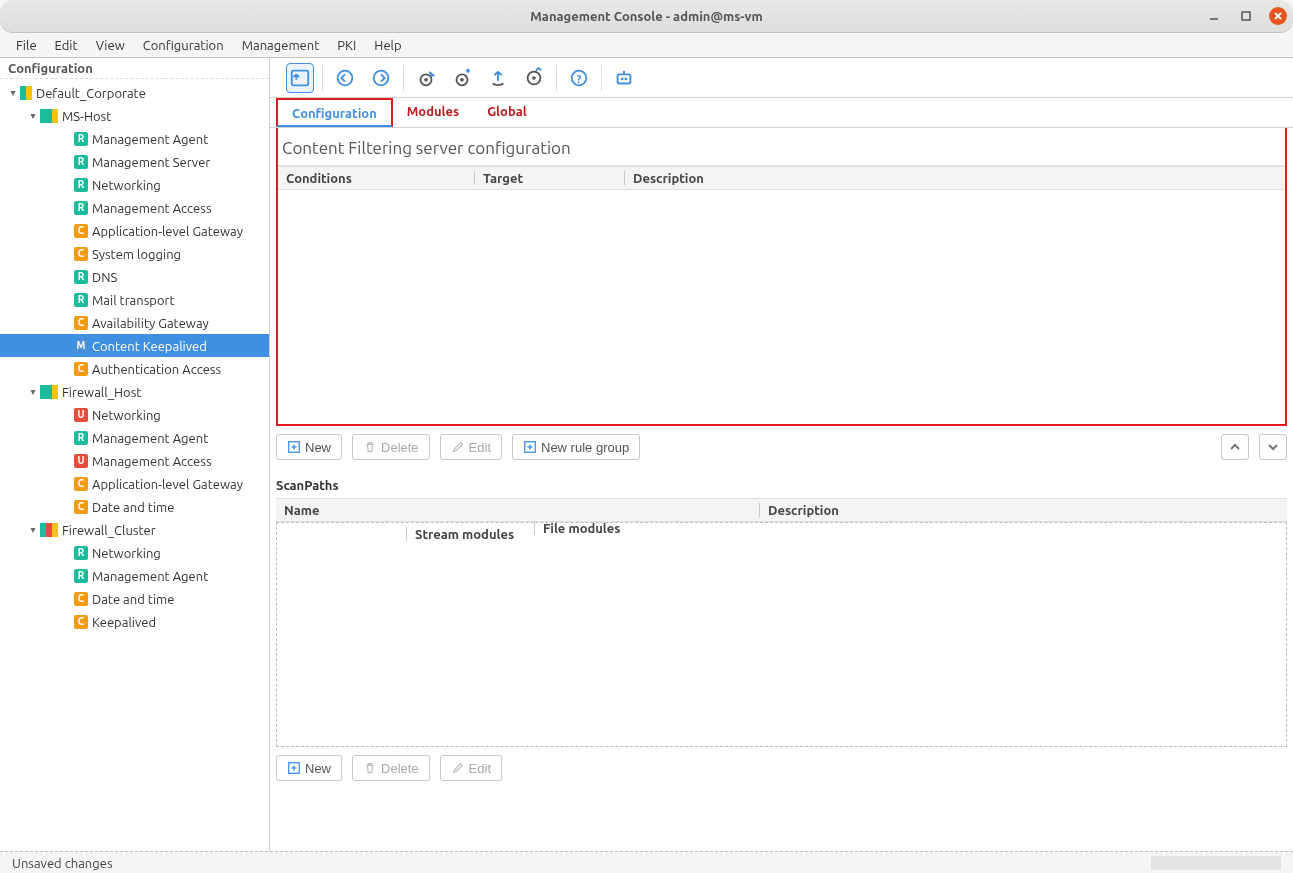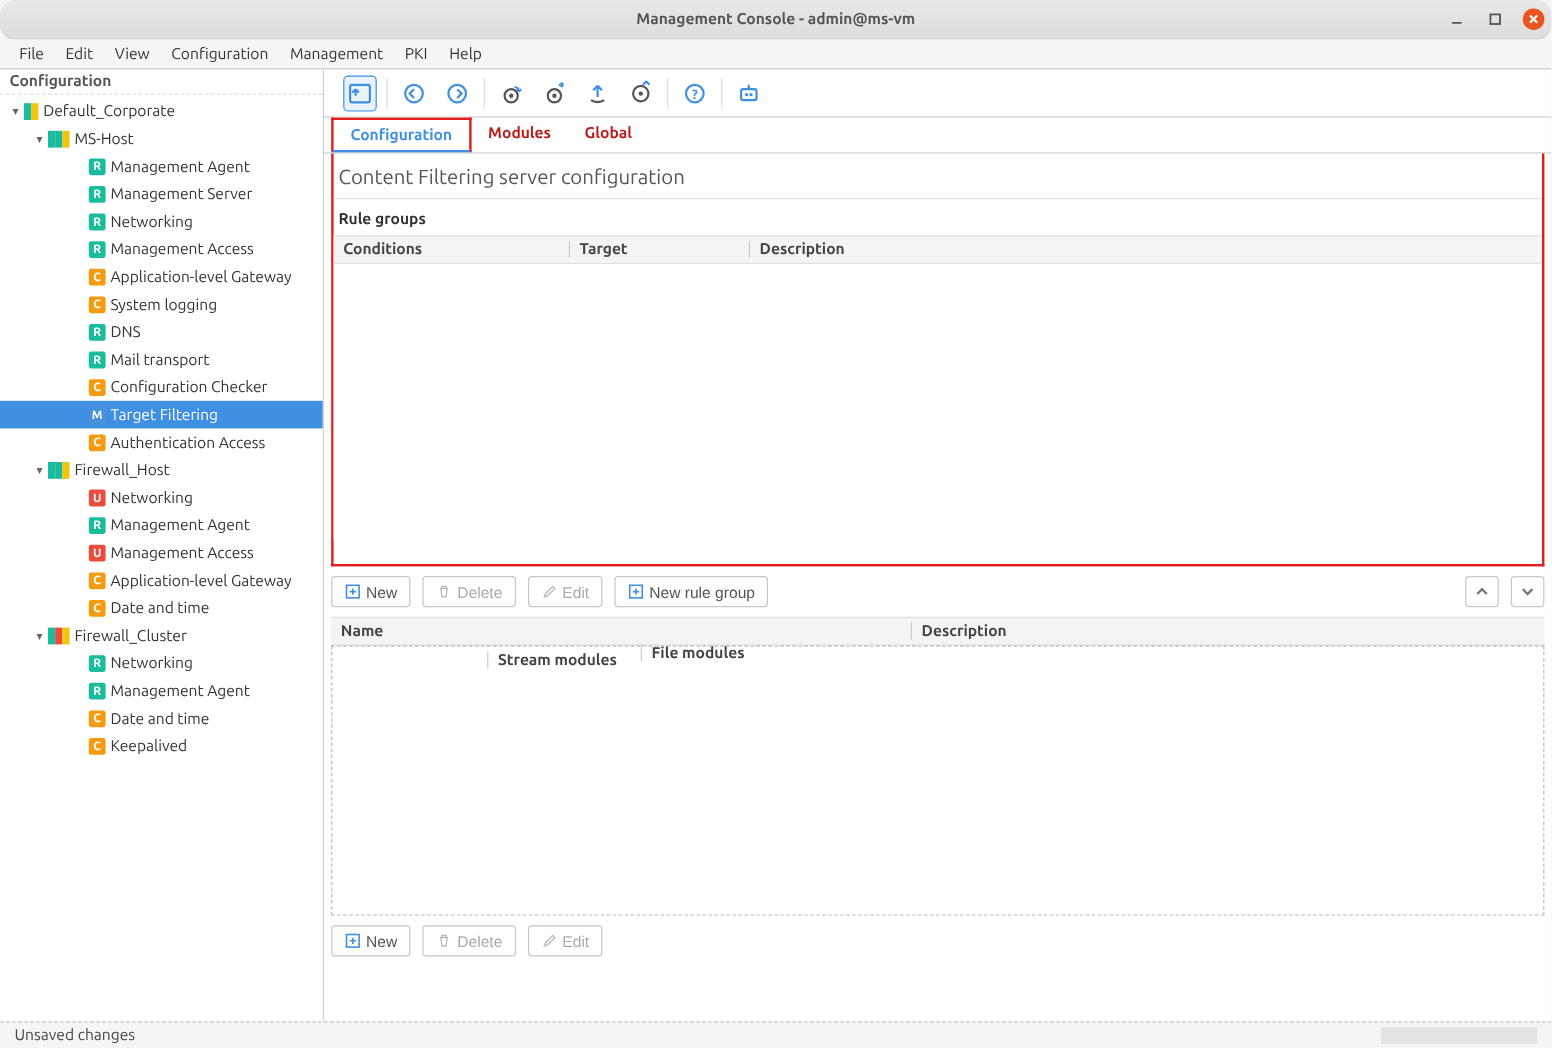--- a/index.html
+++ b/index.html
@@ -110,21 +110,21 @@
     color:#3f8fe2;
     border:2px solid #e41b1b;
     border-bottom:2px solid #3f8fe2;
     background:#fff;
     position:relative;
   }
   .redframe {
     border:2px solid #e41b1b;
     border-top:none;
     margin: 0 6px;
-    padding-bottom:20px;
+    padding-bottom:4px;
   }
   .section-title {
     font-size:17px; color:#555;
     padding: 10px 4px 8px 4px;
     border-bottom:1px solid #e5e5e5;
   }
   .sub-title { font-weight:bold; padding:10px 4px 6px 4px; color:#333; }
   .grid-head {
     display:flex;
     background:#f4f4f4;
@@ -261,27 +261,27 @@
         <div class="tree-row" style="padding-left: 46px;">
           <span class="tw"></span>
           <span class="tw"></span>
           <span class="badge b-R">R</span>
           <span>Mail transport</span>
         </div>
         <div class="tree-row" style="padding-left: 46px;">
           <span class="tw"></span>
           <span class="tw"></span>
           <span class="badge b-C">C</span>
-          <span>Configuration Checker</span>
+          <span>Availability Gateway</span>
         </div>
         <div class="tree-row sel" style="padding-left: 46px;">
           <span class="tw"></span>
           <span class="tw"></span>
           <span class="badge b-M">M</span>
-          <span>Target Filtering</span>
+          <span>Content Keepalived</span>
         </div>
         <div class="tree-row" style="padding-left: 46px;">
           <span class="tw"></span>
           <span class="tw"></span>
           <span class="badge b-C">C</span>
           <span>Authentication Access</span>
         </div>
         <div class="tree-row" style="padding-left: 26px;">
           <span class="tw">▾</span>
           <span class="host-ico">
@@ -427,21 +427,20 @@
     </div>
 
     <div class="tabs" id="tabs">
         <div class="tab active">Configuration</div>
         <div class="tab">Modules</div>
         <div class="tab">Global</div>
       </div>
 
     <div class="redframe">
       <div class="section-title">Content Filtering server configuration</div>
-      <div class="sub-title">Rule groups</div>
       <div class="grid-head" id="rg-head">
           <div class="col" style="width: 196px;">Conditions</div>
           <div class="col" style="width: 150px;">Target</div>
           <div class="col" style="width: 500px;">Description</div>
         </div>
       <div class="grid-body"></div>
     </div>
 
     <div class="btn-row">
       <button class="flat">
@@ -478,20 +477,21 @@
             <path d="M2 8 L6 4 L10 8" fill="none" stroke="#777" stroke-width="2"></path>
           </svg>
       </div>
       <div class="navsq">
         <svg width="12" height="12" viewBox="0 0 12 12">
             <path d="M2 4 L6 8 L10 4" fill="none" stroke="#777" stroke-width="2"></path>
           </svg>
       </div>
     </div>
 
+    <div class="sub-title" style="padding-left:6px">ScanPaths</div>
     <div class="grid-head" id="sp-head" style="margin:0 6px">
         <div class="col" style="width: 130px;">Name</div>
         <div class="col" style="width: 128px; margin-top: 48px;">Stream modules</div>
         <div class="col" style="width: 225px; margin-top: 36px;">File modules</div>
         <div class="col" style="width: 300px;">Description</div>
       </div>
     <div class="scanpaths-body"></div>
     <div class="btn-row">
       <button class="flat">
         <svg viewBox="0 0 16 16">

